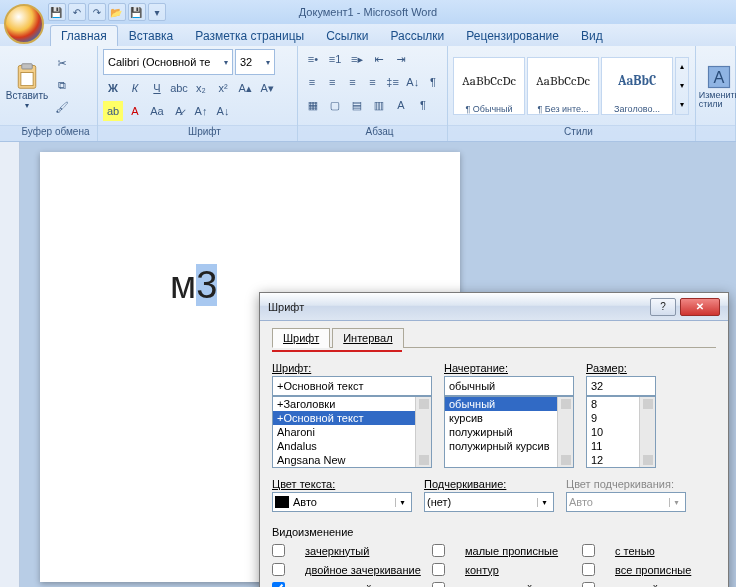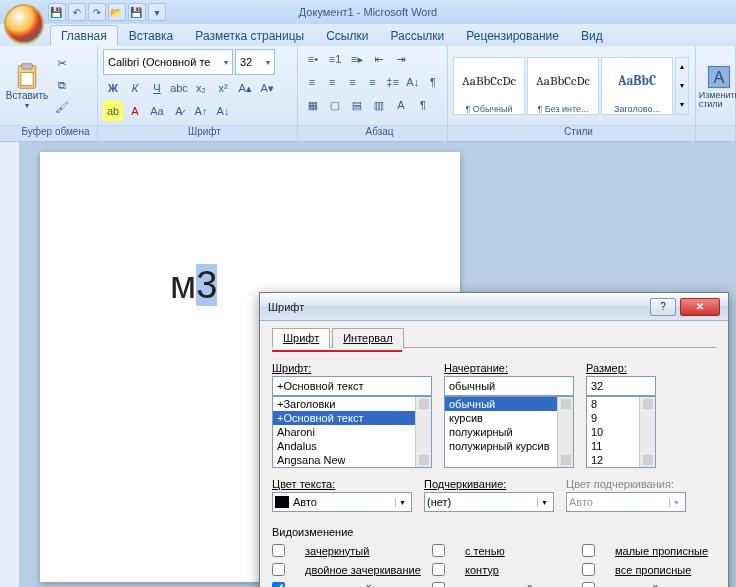--- a/index.html
+++ b/index.html
@@ -308,25 +308,25 @@
       </div>
 
       <div class="section-lbl">Видоизменение</div>
       <div class="check-grid">
         <label class="chk">
             <input type="checkbox" style="">
             <span class="ul">зачеркнутый</span>
           </label>
         <label class="chk">
             <input type="checkbox" style="">
+            <span class="ul">малые прописные</span>
+          </label>
+        <label class="chk">
+            <input type="checkbox" style="">
             <span class="ul">с тенью</span>
-          </label>
-        <label class="chk">
-            <input type="checkbox" style="">
-            <span class="ul">малые прописные</span>
           </label>
 
         <label class="chk">
             <input type="checkbox" style="">
             <span class="ul">двойное зачеркивание</span>
           </label>
         <label class="chk">
             <input type="checkbox" style="">
             <span class="ul">контур</span>
           </label>

